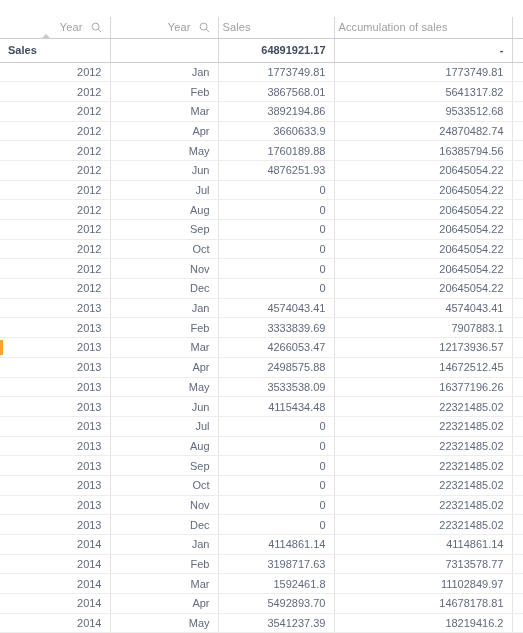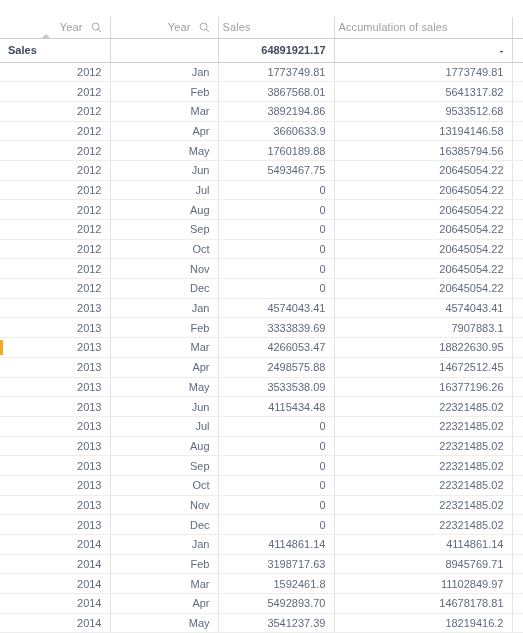--- a/index.html
+++ b/index.html
@@ -228,34 +228,34 @@
           <td class="align-right">2012</td>
           <td class="align-right">Mar</td>
           <td class="align-right">3892194.86</td>
           <td class="align-right">9533512.68</td>
           <td class="pad-col"></td>
         </tr>
         <tr class="data-row">
           <td class="align-right">2012</td>
           <td class="align-right">Apr</td>
           <td class="align-right">3660633.9</td>
-          <td class="align-right">13194146.58</td>
+          <td class="align-right">24870482.74</td>
           <td class="pad-col"></td>
         </tr>
         <tr class="data-row">
           <td class="align-right">2012</td>
           <td class="align-right">May</td>
           <td class="align-right">1760189.88</td>
           <td class="align-right">16385794.56</td>
           <td class="pad-col"></td>
         </tr>
         <tr class="data-row">
           <td class="align-right">2012</td>
           <td class="align-right">Jun</td>
-          <td class="align-right">5493467.75</td>
+          <td class="align-right">4876251.93</td>
           <td class="align-right">20645054.22</td>
           <td class="pad-col"></td>
         </tr>
         <tr class="data-row">
           <td class="align-right">2012</td>
           <td class="align-right">Jul</td>
           <td class="align-right">0</td>
           <td class="align-right">20645054.22</td>
           <td class="pad-col"></td>
         </tr>
@@ -305,21 +305,21 @@
           <td class="align-right">2013</td>
           <td class="align-right">Feb</td>
           <td class="align-right">3333839.69</td>
           <td class="align-right">7907883.1</td>
           <td class="pad-col"></td>
         </tr>
         <tr class="data-row">
           <td class="align-right"><span class="sel-marker" style="background: rgb(246, 167, 35);"></span>2013</td>
           <td class="align-right">Mar</td>
           <td class="align-right">4266053.47</td>
-          <td class="align-right">18822630.95</td>
+          <td class="align-right">12173936.57</td>
           <td class="pad-col"></td>
         </tr>
         <tr class="data-row">
           <td class="align-right">2013</td>
           <td class="align-right">Apr</td>
           <td class="align-right">2498575.88</td>
           <td class="align-right">14672512.45</td>
           <td class="pad-col"></td>
         </tr>
         <tr class="data-row">
@@ -382,21 +382,21 @@
           <td class="align-right">2014</td>
           <td class="align-right">Jan</td>
           <td class="align-right">4114861.14</td>
           <td class="align-right">4114861.14</td>
           <td class="pad-col"></td>
         </tr>
         <tr class="data-row">
           <td class="align-right">2014</td>
           <td class="align-right">Feb</td>
           <td class="align-right">3198717.63</td>
-          <td class="align-right">8945769.71</td>
+          <td class="align-right">7313578.77</td>
           <td class="pad-col"></td>
         </tr>
         <tr class="data-row">
           <td class="align-right">2014</td>
           <td class="align-right">Mar</td>
           <td class="align-right">1592461.8</td>
           <td class="align-right">11102849.97</td>
           <td class="pad-col"></td>
         </tr>
         <tr class="data-row">

